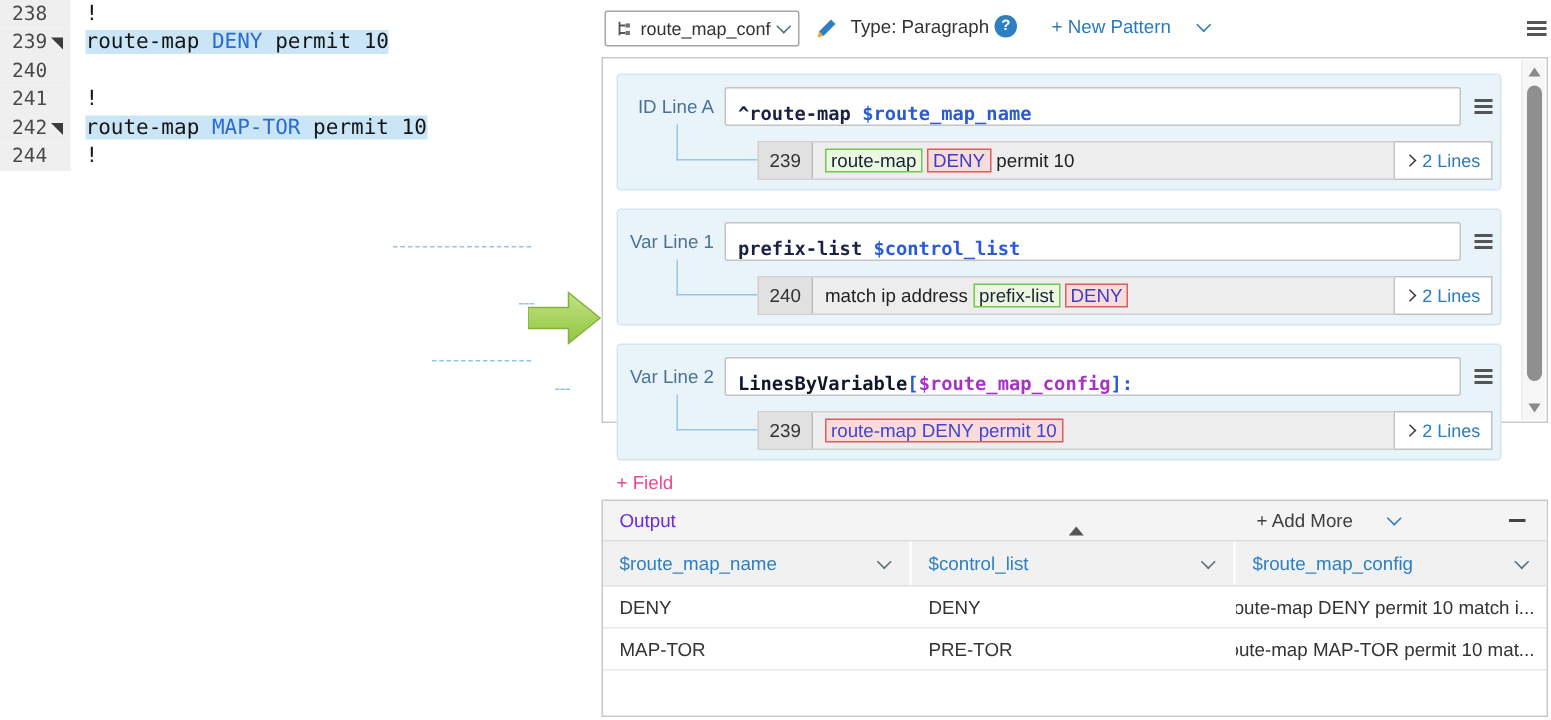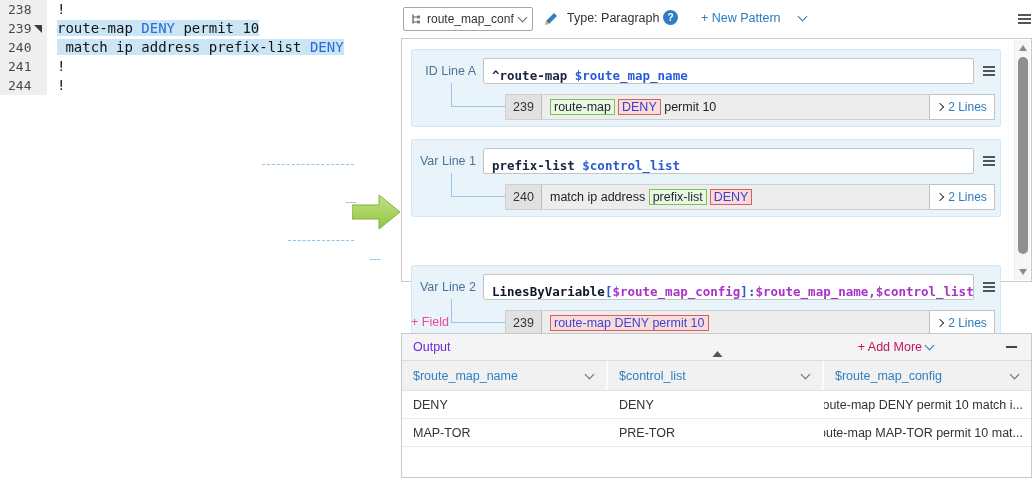--- a/index.html
+++ b/index.html
@@ -39,21 +39,21 @@
             display:flex; align-items:center; gap:18px; cursor:pointer; }
   .newpat .chev { border-color:#2b7bbd; }
   .hamburger { position:absolute; right:1px; top:5px; width:13px; cursor:pointer; }
   .hamburger i, .cmenu i { display:block; height:2px; background:#555; margin:2px 0; }
 
   
   .panel { position:absolute; left:401px; top:38px; width:631px; height:244px;
            background:#fff; border:1px solid #c9c9c9; }
   .card { position:absolute; left:9px; width:590px; height:78px; background:#e9f3fa;
           border:1px solid #d2e6f4; border-radius:3px; }
-  .card1 { top:10px; } .card2 { top:100px; } .card3 { top:190px;margin-top:36px; }
+  .card1 { top:10px; } .card2 { top:100px; } .card3 { top:190px; }
   .clabel { position:absolute; left:0; top:14px; width:64px; text-align:right;
             color:#4c7396; font-size:12.5px; }
   .cinput { position:absolute; left:71px; top:8px; right:26px; height:26px; background:#fff;
             border:1px solid #c4c4c4; border-radius:2px; display:flex; align-items:flex-end;
             padding-left:8px; font-family:"DejaVu Sans Mono",monospace; font-weight:bold;
             font-size:12.5px; white-space:pre; overflow:hidden; }
   .cmenu { position:absolute; right:5px; top:14px; width:12px; cursor:pointer; }
   .conn { position:absolute; left:39px; top:33px; width:54px; height:24px;
           border-left:1px solid #9cc4e4; border-bottom:1px solid #9cc4e4; }
   .cline { position:absolute; left:93px; top:44px; right:5px; height:26px; display:flex;
@@ -89,22 +89,22 @@
   
   .outpanel { position:absolute; left:401px; top:333px; width:631px; height:145px;
               background:#fff; border:1px solid #c9c9c9; }
   .oheader { position:relative; height:27px; background:#f4f4f4; border-bottom:1px solid #dcdcdc;
              display:flex; align-items:center; }
   .otitle { padding-left:11px; font-weight:normal; font-size:12.5px; color:#6d28d9; }
   .eject { position:absolute; left:50%; top:3px; transform:translateX(-50%); cursor:pointer; }
   .eject .bar { width:12px; height:2px; background:#555; margin-bottom:2px; }
   .eject .tri { width:0; height:0; border-left:5px solid transparent; border-right:5px solid transparent;
                 border-bottom:6px solid #555; margin-left:1px; }
-  .addmore { position:absolute; right:98px; color:#be185d; font-size:12.5px; display:flex;
-             align-items:center; gap:4px; cursor:pointer; }
+  .addmore { position:absolute; right:98px; color:#404040; font-size:12.5px; display:flex;
+             align-items:center; gap:24px; cursor:pointer; }
   .addmore .chev { border-color:#2b7bbd; }
   .minim { position:absolute; right:14px; top:12px; width:11px; height:2px; background:#444; cursor:pointer; }
   .othead { display:flex; height:30px; background:#f1f1f1; border-bottom:1px solid #e2e2e2; }
   .ocol { position:relative; display:flex; align-items:center; padding-left:11px;
           color:#2f7fc1; font-size:12.5px; border-right:2px solid #fbfbfb; cursor:pointer; }
   .c1 { flex:0 0 206px; } .c2 { flex:0 0 216px; } .c3 { flex:1; border-right:none; }
   .ocol .chev { position:absolute; right:13px; }
   .orow { display:flex; height:28px; border-bottom:1px solid #e9e9e9; align-items:center; }
   .ocell { font-size:12.5px; color:#333; white-space:nowrap; overflow:hidden; }
   .ocell.c1, .ocell.c2 { padding-left:11px; }
@@ -117,25 +117,28 @@
   <div class="eline">
     <div class="gut">238</div>
     <div class="code">!</div>
   </div>
   <div class="eline">
     <div class="gut"><span>239</span><span class="fold"></span></div>
     <div class="code"><span class="hl"><span>route-map </span><span class="kw">DENY</span><span> permit 10</span></span></div>
   </div>
   <div class="eline">
     <div class="gut">240</div>
-    <div class="code"><span class="hl"><span> match ip address prefix-list </span><span class="kw">DENY</span></span></div>
   </div>
   <div class="eline">
     <div class="gut">241</div>
     <div class="code">!</div>
+  </div>
+  <div class="eline">
+    <div class="gut"><span>242</span><span class="fold"></span></div>
+    <div class="code"><span class="hl"><span>route-map </span><span class="kw">MAP-TOR</span><span> permit 10</span></span></div>
   </div>
   <div class="eline">
     <div class="gut">244</div>
     <div class="code">!</div>
   </div>
 </div>
 
 <div class="dash" style="left:262px; top:164px; width:92px;"></div>
 <div class="dash" style="left:346px; top:202px; width:10px;"></div>
 <div class="dash" style="left:288px; top:240px; width:66px;"></div>
@@ -214,21 +217,21 @@
       <div class="linesbtn">
           <span class="rchev"></span>
           <span>2 Lines</span>
         </div>
     </div>
   </div>
 
   <div class="card card3">
     <div class="clabel">Var Line 2</div>
     <div class="conn"></div>
-    <div class="cinput"><span class="pfn">LinesByVariable</span><span class="pbr">[</span><span class="ppur">$route_map_config</span><span class="pbr">]:</span><span class="ppur">$route_map_name,$control_list</span></div>
+    <div class="cinput"><span class="pfn">LinesByVariable</span><span class="pbr">[</span><span class="ppur">$route_map_config</span><span class="pbr">]:</span></div>
     <span class="cmenu">
         <i></i>
         <i></i>
         <i></i>
       </span>
     <div class="cline">
       <div class="lnum">239</div>
       <div class="lcontent"><span class="hlr" style="color:#4444cc;">route-map DENY permit 10</span></div>
       <div class="linesbtn">
           <span class="rchev"></span>

